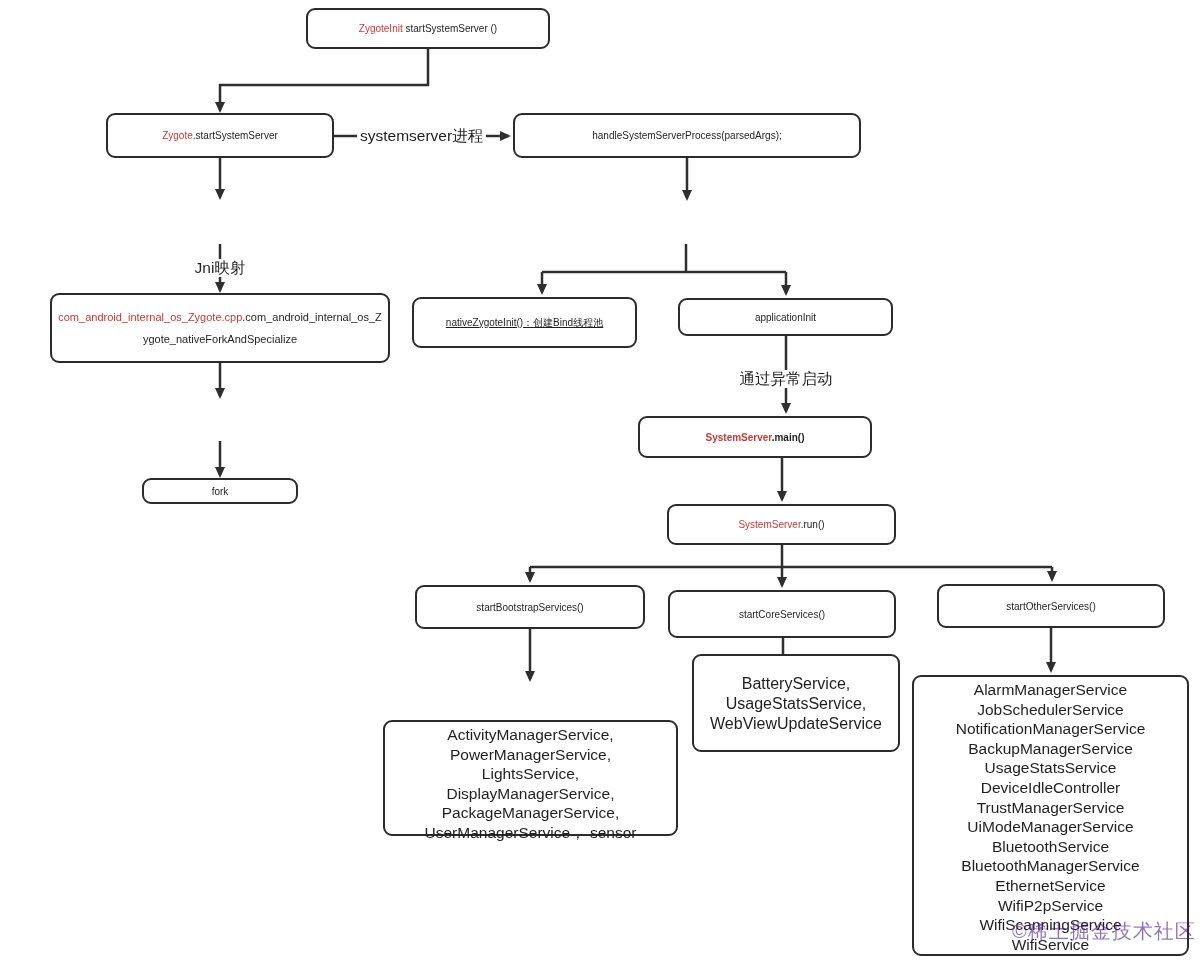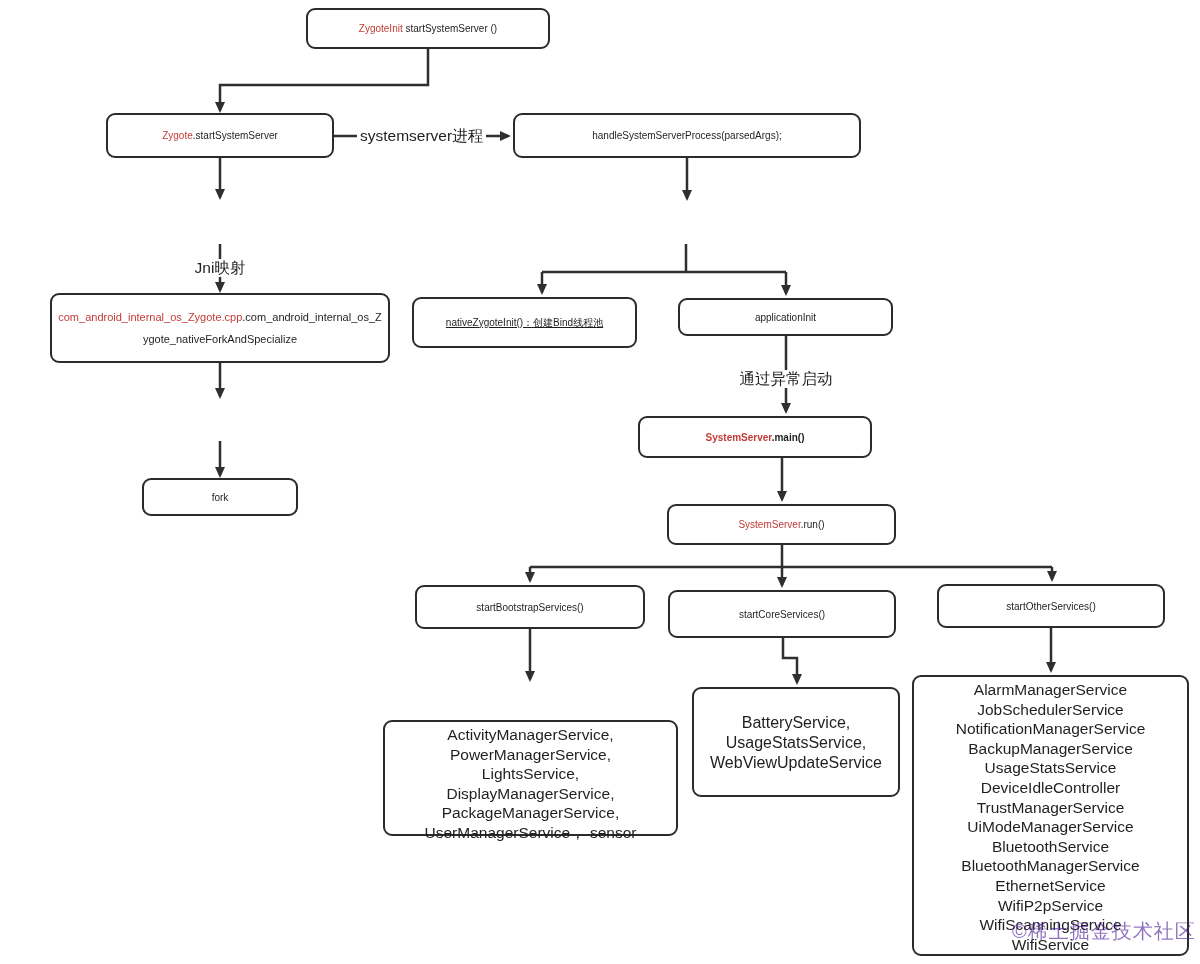--- a/index.html
+++ b/index.html
@@ -81,21 +81,21 @@
   <div class="node breakall" style="left:50px;top:293px;width:340px;height:70px;font-size:11px;">
     <span><span class="red">com_android_internal_os_Zygote.cpp</span><span>.com_android_internal_os_Zygote_nativeForkAndSpecialize</span></span>
   </div>
   <div class="node breakall" style="left:412px;top:297px;width:225px;height:51px;text-decoration:underline;">
     <span>nativeZygoteInit()：创建Bind线程池</span>
   </div>
   <div class="node" style="left:678px;top:298px;width:215px;height:38px;">
     <span>applicationInit</span>
   </div>
 
-  <div class="node" style="left:142px;top:478px;width:156px;height:38px;padding:0 4px;">
+  <div class="node" style="left:142px;top:478px;width:156px;height:26px;padding:0 4px;">
     <span>fork</span>
   </div>
 
   <div class="node bold" style="left:638px;top:416px;width:234px;height:42px;">
     <span><span class="red">SystemServer</span><span>.main()</span></span>
   </div>
   <div class="node" style="left:667px;top:504px;width:229px;height:41px;">
     <span><span class="red">SystemServer</span><span>.run()</span></span>
   </div>
 
@@ -110,21 +110,21 @@
   </div>
 
   <div class="node list" style="left:383px;top:684px;width:295px;height:116px;justify-content:center;margin-top:36px;">
     <span>ActivityManagerService,
 PowerManagerService,
 LightsService,
 DisplayManagerService,
 PackageManagerService,
 UserManagerService，  sensor</span>
   </div>
-  <div class="node list vcenter" style="left:692px;top:687px;width:208px;height:110px;font-size:16px;">
+  <div class="node list vcenter" style="left:692px;top:654px;width:208px;height:98px;font-size:16px;">
     <span>BatteryService,
 UsageStatsService,
 WebViewUpdateService</span>
   </div>
   <div class="node list" style="left:912px;top:675px;width:277px;height:281px;justify-content:center;">
     <span>AlarmManagerService
 JobSchedulerService
 NotificationManagerService
 BackupManagerService
 UsageStatsService

